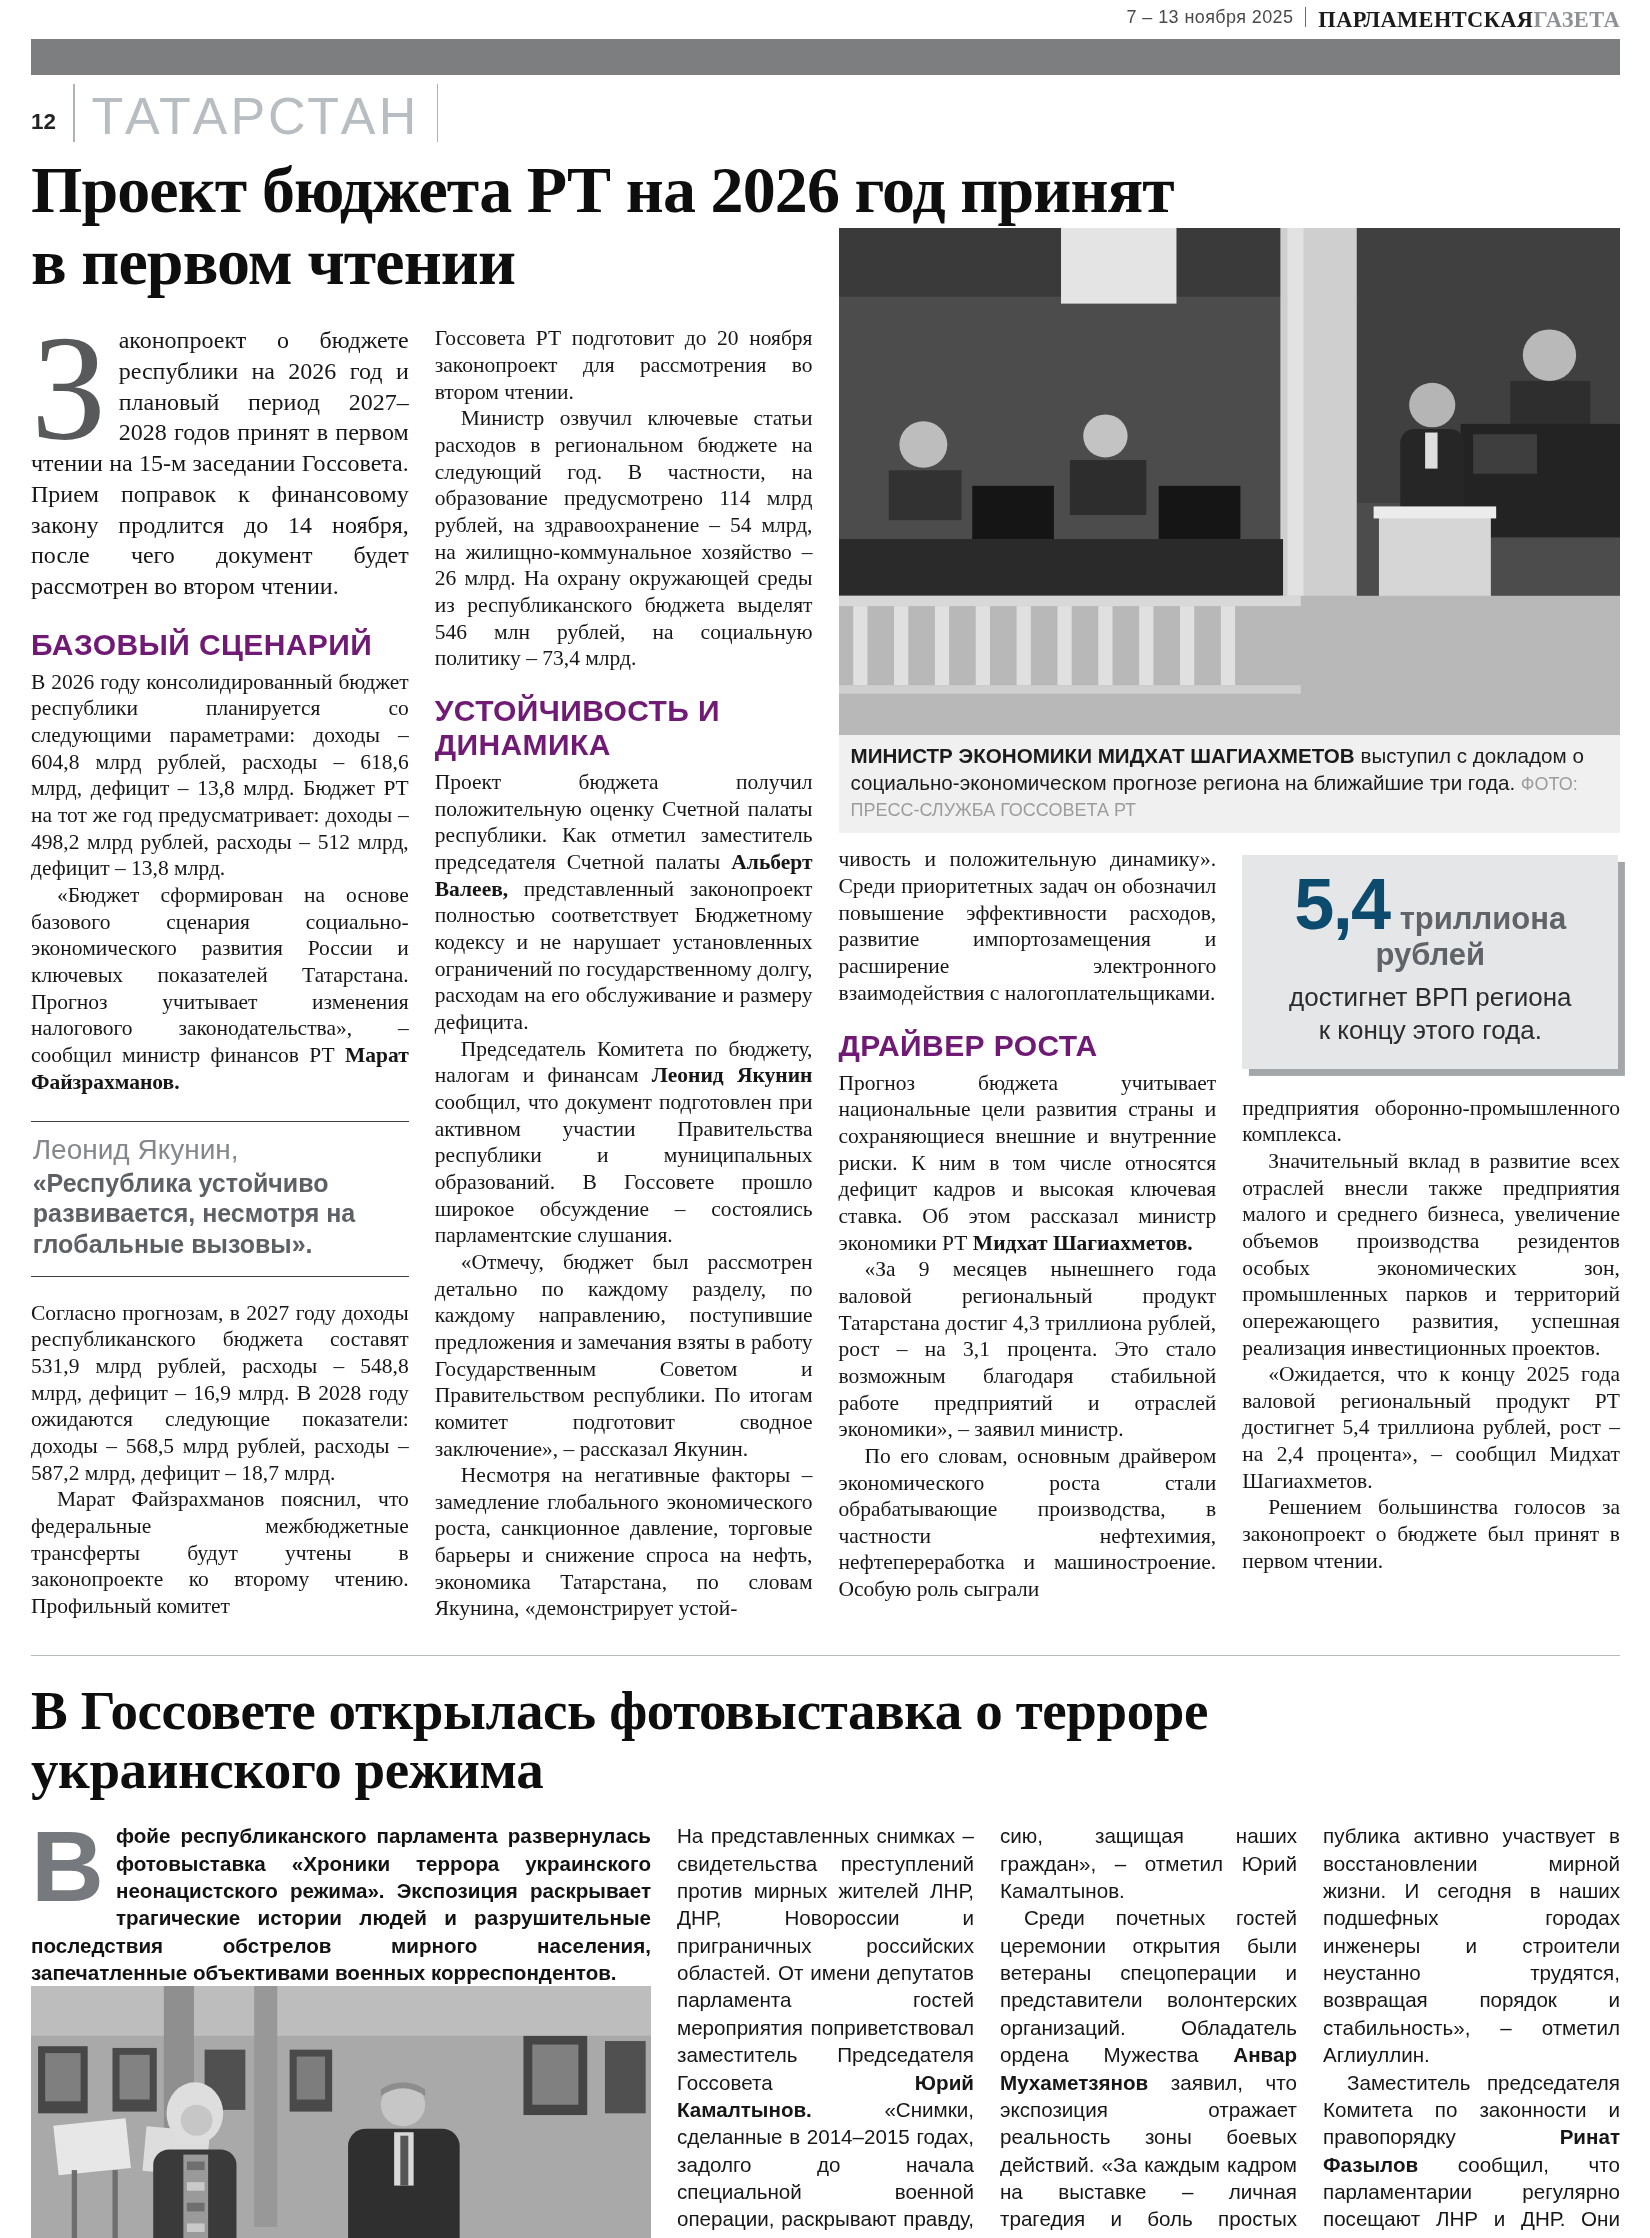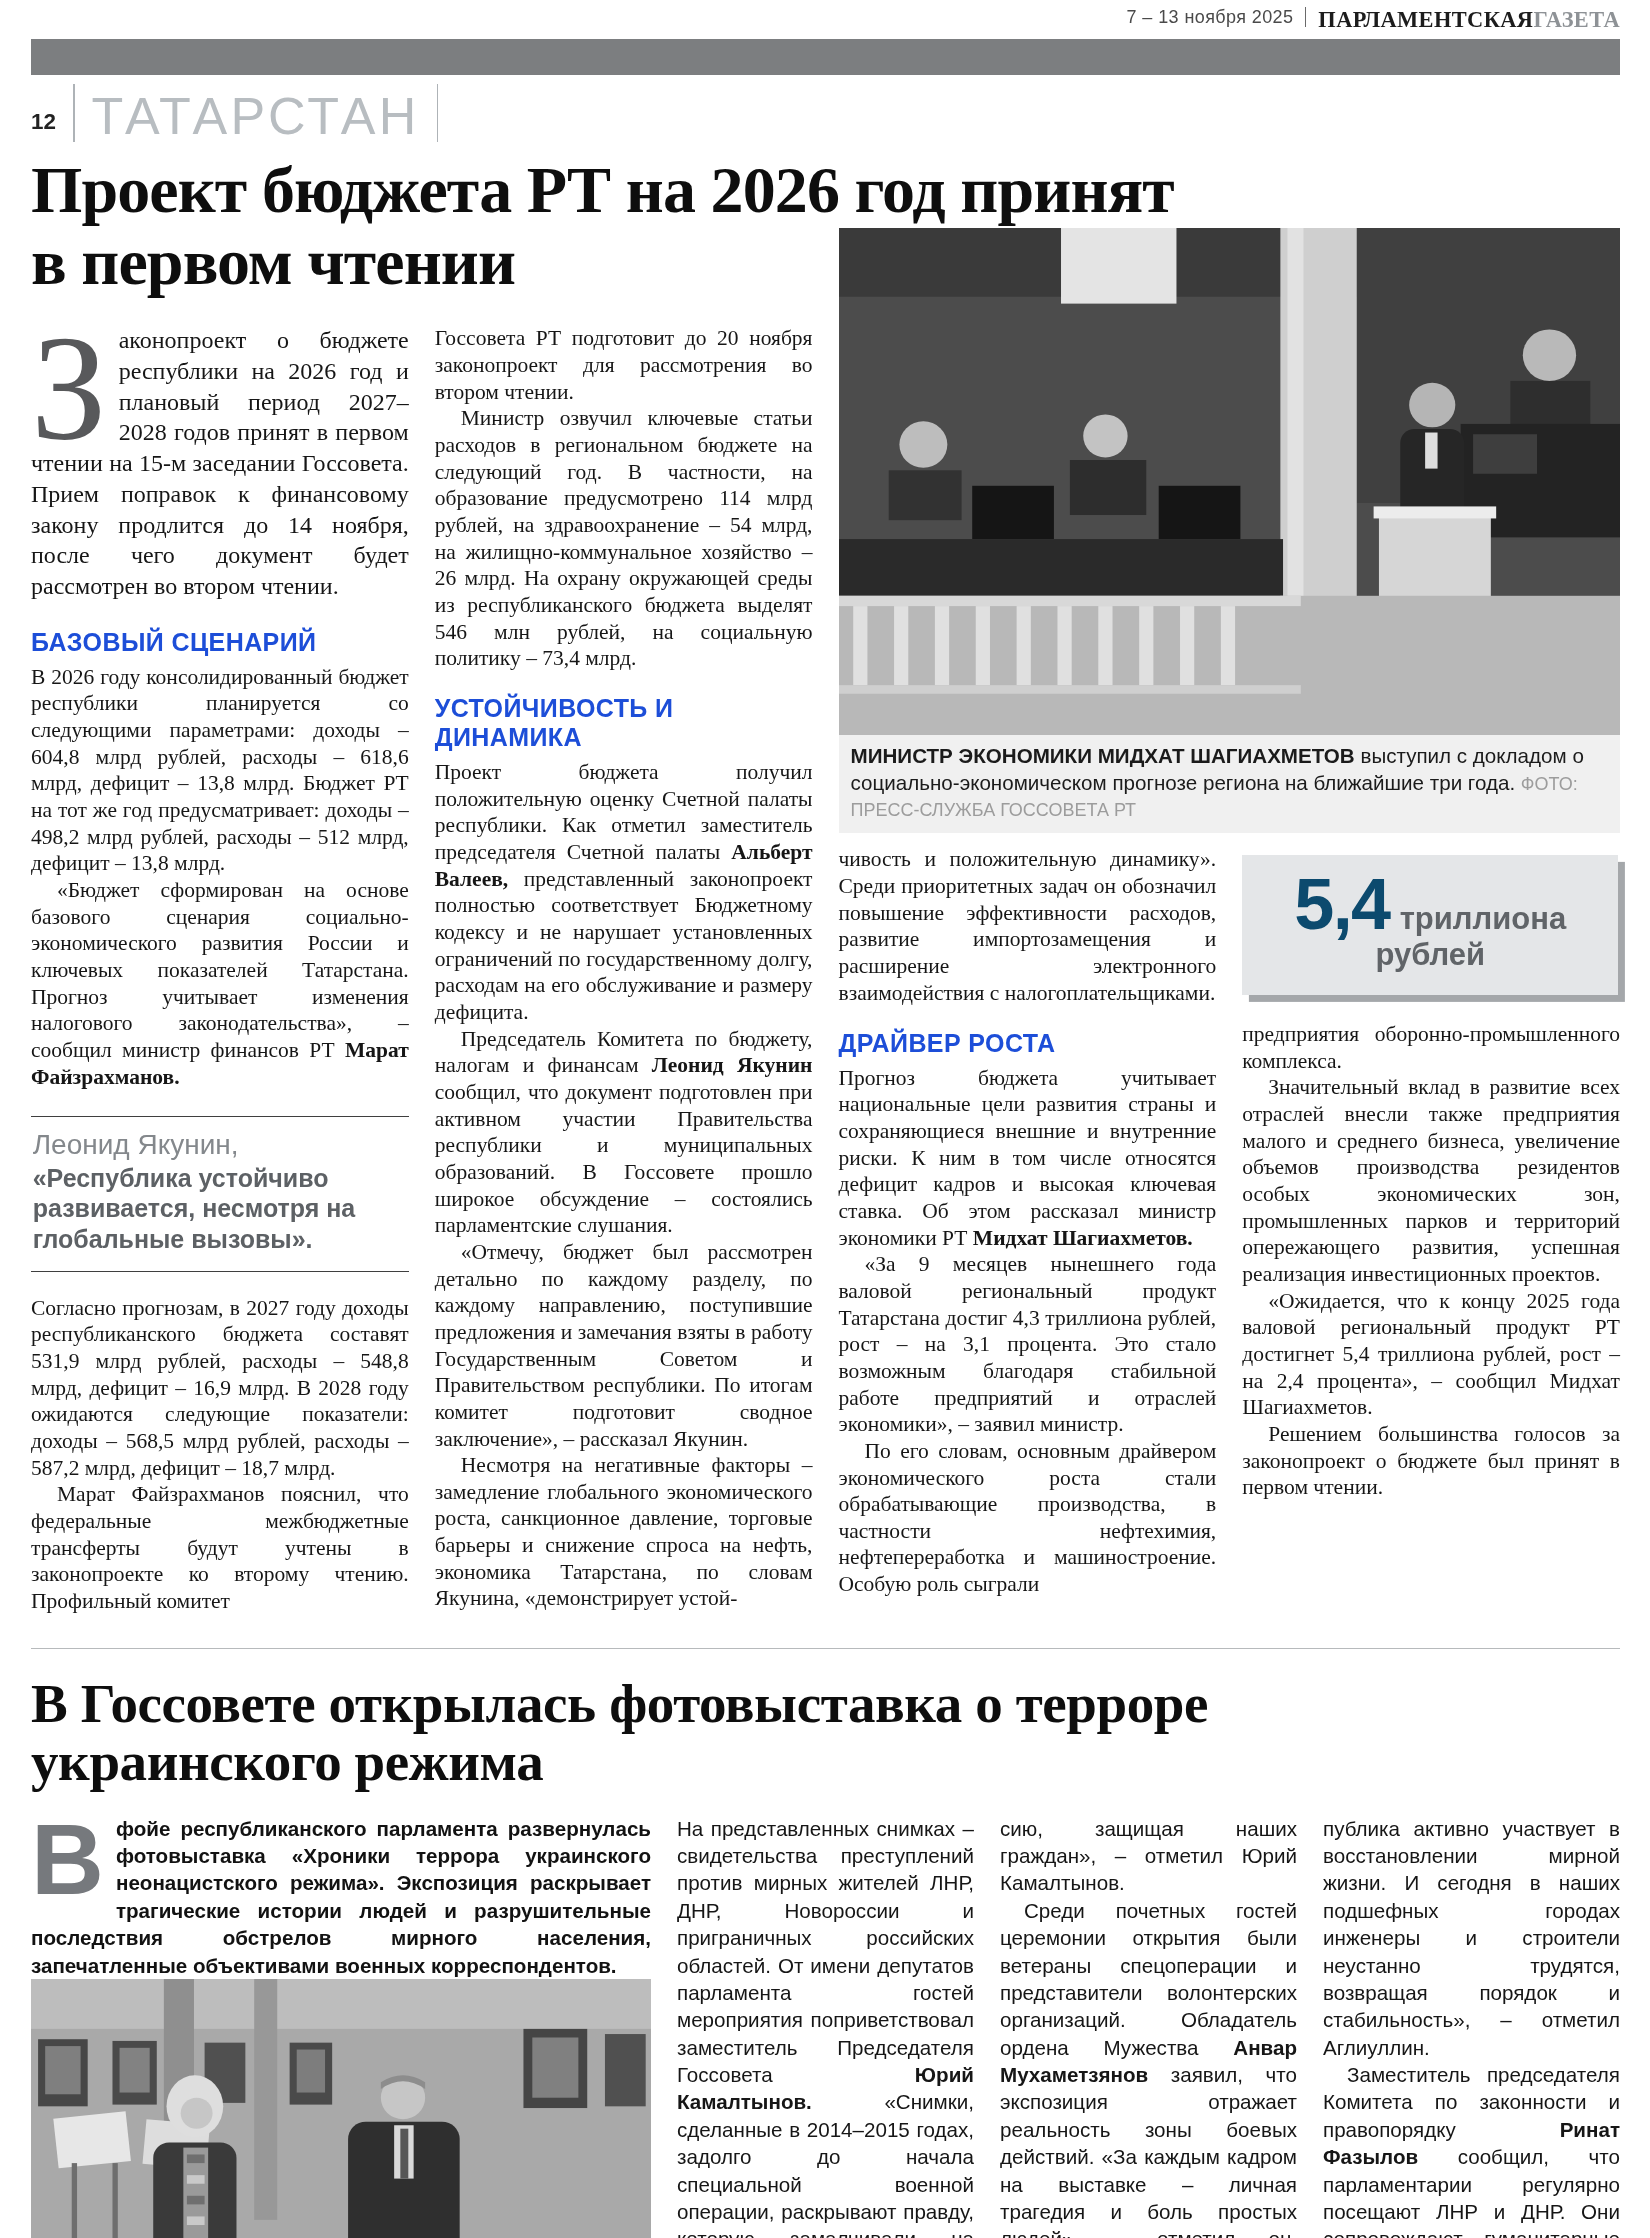--- a/index.html
+++ b/index.html
@@ -24,21 +24,21 @@
   .page-num{font-family:"Liberation Sans",sans-serif;font-weight:700;font-size:22.4px;color:#222;padding-bottom:6.9px;}
   .vr{width:1.7px;height:58px;background:#aeb3b7;}
   .section-title{font-family:"Liberation Sans",sans-serif;font-size:52px;line-height:.95;color:#b8bdc1;letter-spacing:3.4px;font-weight:400;}
 
   
   .body-serif p{margin:0;font-family:"Liberation Serif",serif;font-size:21.5px;line-height:1.24;text-align:justify;}
   .body-serif p.ind{text-indent:26px;}
   .body-sans p{margin:0;font-family:"Liberation Sans",sans-serif;font-size:20.6px;line-height:1.33;text-align:justify;}
   .body-sans p.ind{text-indent:24px;}
   b.nm{font-weight:700;}
-  .kicker{font-family:"Liberation Sans",sans-serif;font-weight:700;font-size:25px;color:#1d4ed8;letter-spacing:0.4px;margin:22.4px 0 6.9px 0;}
+  .kicker{font-family:"Liberation Sans",sans-serif;font-weight:700;font-size:30px;color:#701a75;letter-spacing:0.4px;margin:22.4px 0 6.9px 0;}
   .kicker.first{margin-top:26px;}
 
   
   .article1{margin-top:8.6px;}
   .hl1{font-family:"Liberation Serif",serif;font-weight:700;font-size:66px;line-height:1.04;letter-spacing:-0.9px;color:#0e0e0e;}
   .a1-grid{display:grid;grid-template-columns:repeat(4,1fr);column-gap:26px;margin-top:3.4px;}
   .a1-left{grid-column:1/3;display:flex;flex-direction:column;}
   .a1-right{grid-column:3/5;}
   .a1-leftcols{display:grid;grid-template-columns:1fr 1fr;column-gap:26px;margin-top:29px;}
   .lead1{font-size:24px !important;line-height:1.28 !important;}
@@ -179,20 +179,24 @@
             <p class="ind">По его словам, основным драйвером экономического роста стали обрабатывающие производства, в частности нефтехимия, нефтепереработка и машиностроение. Особую роль сыграли</p>
           </div>
 
           <div>
             <div class="stat-box">
               <div class="sb-l1">
                 <span class="sb-value">5,4</span>
                 <span class="sb-unit">триллиона</span>
               </div>
               <div class="sb-unit">рублей</div>
+              <div class="sb-desc">
+                <div>достигнет ВРП региона</div>
+                <div>к концу этого года.</div>
+              </div>
             </div>
             <p>предприятия оборонно-промышленного комплекса.</p>
             <p class="ind">Значительный вклад в развитие всех отраслей внесли также предприятия малого и среднего бизнеса, увеличение объемов производства резидентов особых экономических зон, промышленных парков и территорий опережающего развития, успешная реализация инвестиционных проектов.</p>
             <p class="ind">«Ожидается, что к концу 2025 года валовой региональный продукт РТ достигнет 5,4 триллиона рублей, рост – на 2,4 процента», – сообщил Мидхат Шагиахметов.</p>
             <p class="ind">Решением большинства голосов за законопроект о бюджете был принят в первом чтении.</p>
           </div>
         </div>
       </div>
     </div>
   </div>

